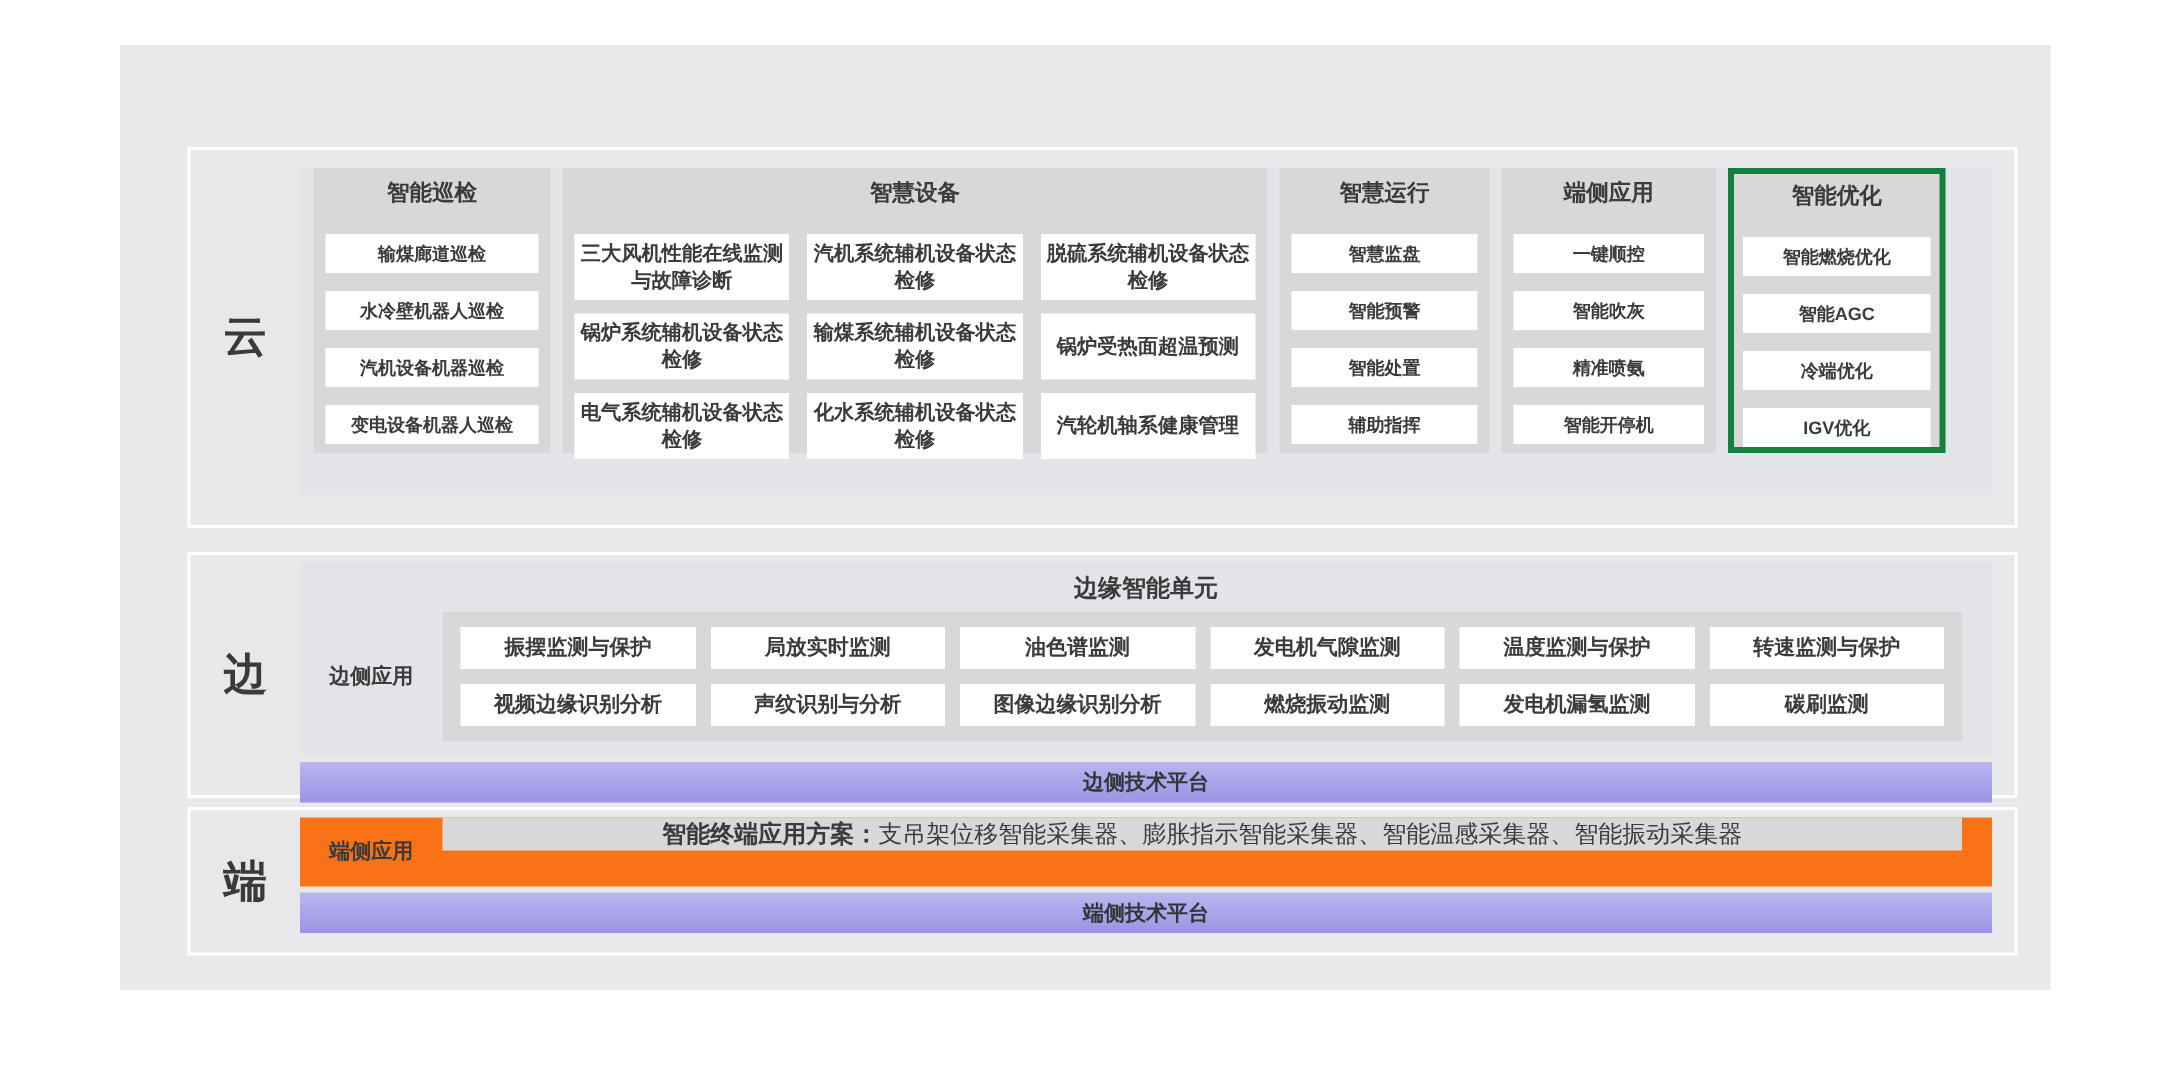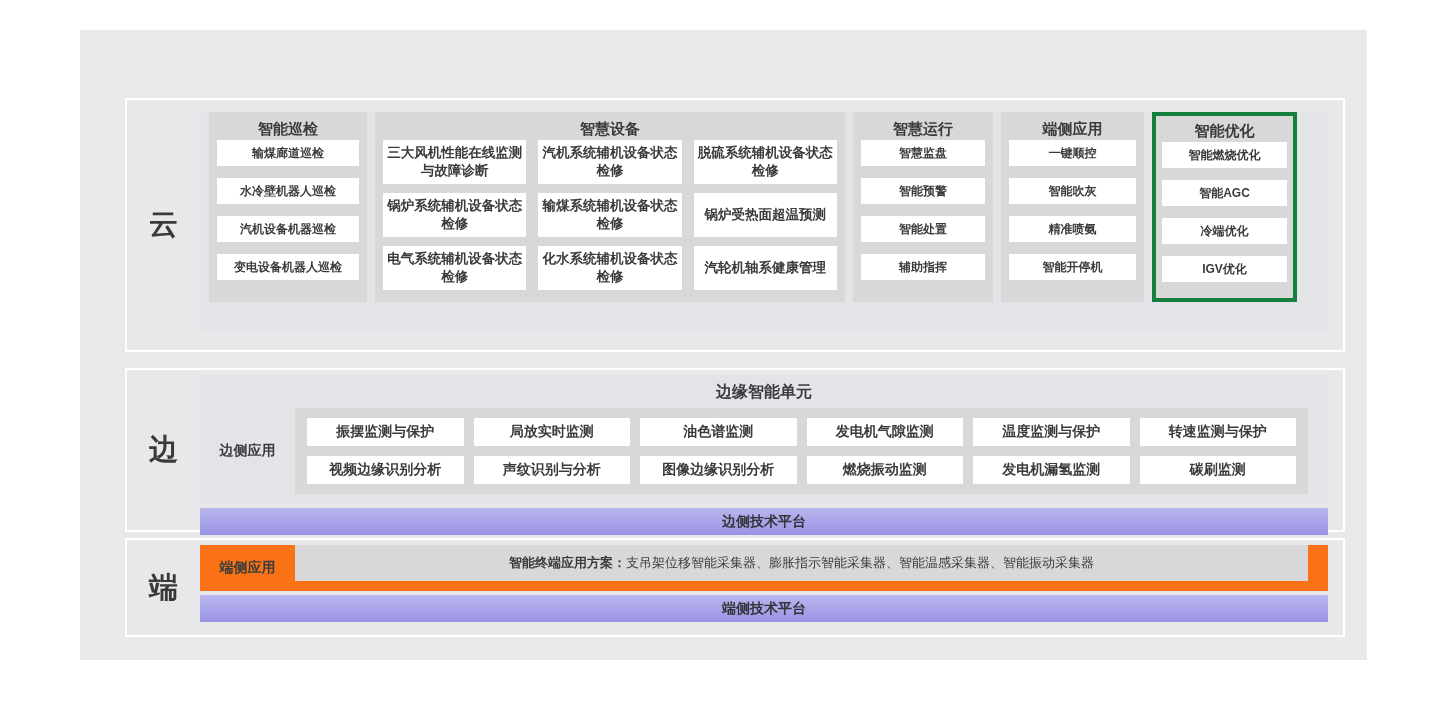--- a/index.html
+++ b/index.html
@@ -20,42 +20,42 @@
 
   
   .cloud-inner{margin-top:12px;height:218px;background:#e3e4e8;box-sizing:border-box;padding-left:9px;}
   .cloud-columns{display:flex;gap:8px;height:190px;}
   .col{background:#d8d8d8;box-sizing:border-box;padding:6px 8px 8px;display:flex;flex-direction:column;height:190px;}
   .col-w1{width:158px;}
   .col-w2{width:470px;}
   .col-w3{width:140px;}
   .col-w4{width:143px;}
   .col-w5{width:145px;border:4px solid #15803d;padding:4px 6px 6px;}
-  .col-header{text-align:center;font-weight:700;font-size:15px;line-height:22px;margin-bottom:0;}
+  .col-header{text-align:center;font-weight:700;font-size:15px;line-height:22px;margin-bottom:16px;}
   .col-list{display:flex;flex-direction:column;gap:12px;flex:1;}
   .item{background:#ffffff;height:26px;display:flex;align-items:center;justify-content:center;
         font-size:12px;font-weight:600;text-align:center;}
   .grid{display:grid;grid-template-columns:repeat(3,1fr);column-gap:12px;row-gap:9px;}
   .grid .item{height:44px;font-size:13.5px;line-height:1.32;padding:0 4px;box-sizing:border-box;}
 
   
   .edge-inner{margin-top:5px;background:#e3e4e8;padding-bottom:10px;}
   .edge-title{text-align:center;font-size:16px;font-weight:700;padding:7px 0 5px;}
   .edge-row{display:flex;}
   .side-label{width:95px;font-weight:700;font-size:14px;display:flex;align-items:center;justify-content:center;}
   .edge-items{flex:1;margin-right:20px;background:#d8d8d8;padding:10px 12px;
               display:flex;flex-direction:column;gap:10px;min-width:0;}
   .edge-items-row{display:flex;gap:10px;}
   .edge-item{flex:1;background:#ffffff;height:28px;display:flex;align-items:center;justify-content:center;
              font-size:14px;font-weight:600;}
 
   
   .term-inner{margin-top:5px;height:46px;background:#f97316;display:flex;}
-  .term-bar{flex:1;margin-right:20px;height:36px;background:#d8d8d8;display:flex;
-            align-items:center;justify-content:center;font-size:13px;min-width:0;}
+  .term-bar{flex:1;margin-right:20px;height:22px;background:#d8d8d8;display:flex;
+            align-items:center;justify-content:center;font-size:16px;min-width:0;}
   .term-bar .bold{font-weight:700;}
 
   
   .platform-bar{margin-top:4px;height:27px;flex:0 0 auto;
     background:linear-gradient(to bottom,#b9b6ee 0%,#9a94e4 100%);
     display:flex;align-items:center;justify-content:center;font-size:14px;font-weight:700;color:#35343a;}
 </style>
 </head>
 <body>
 

